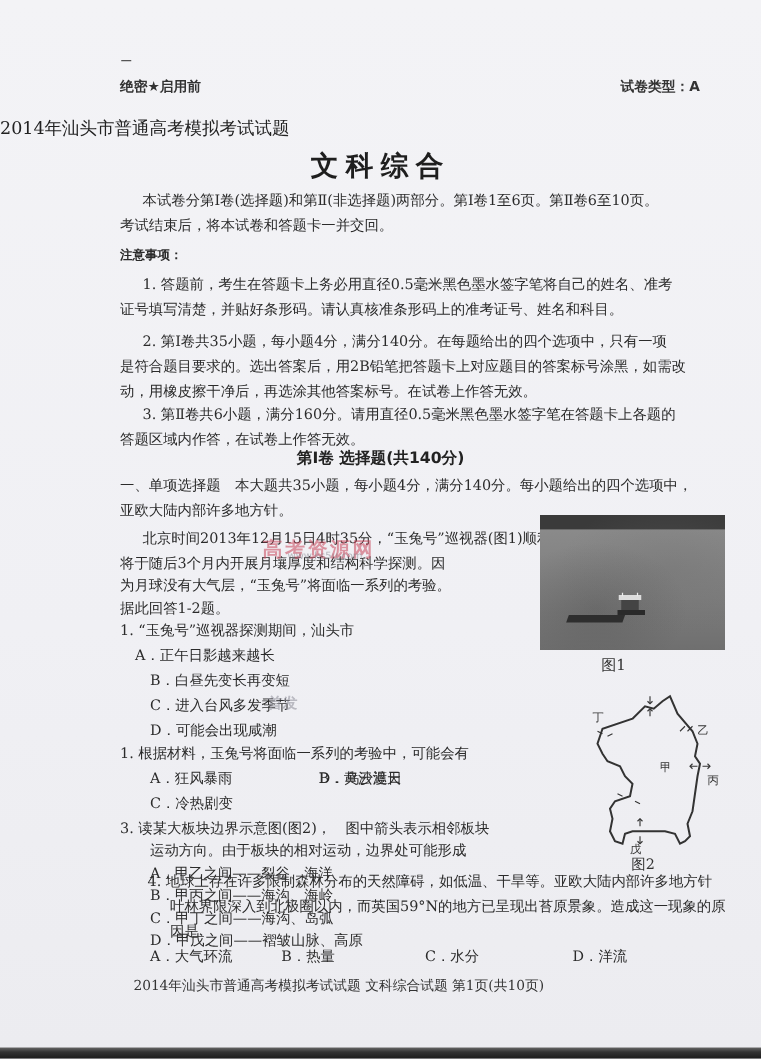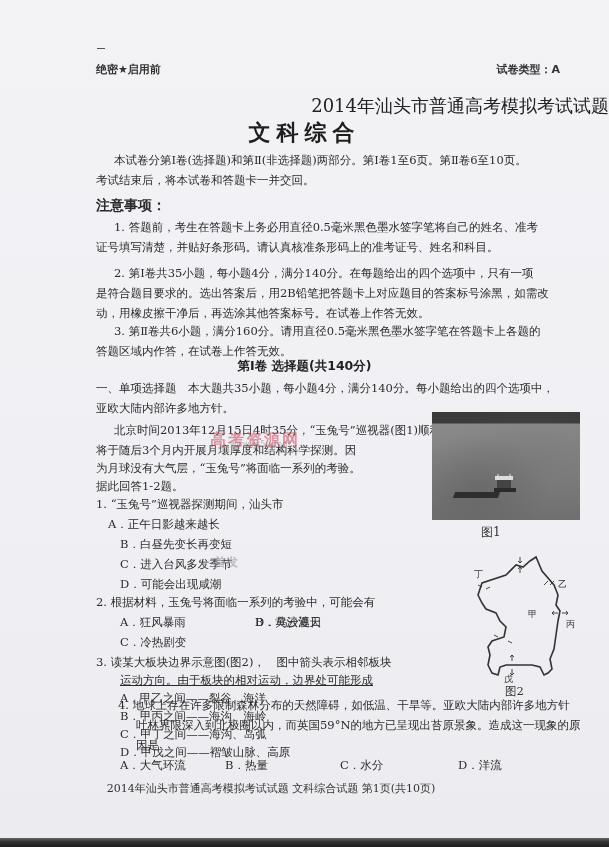--- a/index.html
+++ b/index.html
@@ -30,27 +30,27 @@
     .dash-mark {
       position: absolute;
       left: 97px; top: 48px;
       width: 8px; height: 1px;
       background: #555;
     }
     .abs { position: absolute; white-space: nowrap; }
     .sans { font-family: "DejaVu Sans", "Liberation Sans", sans-serif; }
     .header-left { left: 96px; top: 62px; font-size: 11px; font-weight: bold; color: #333; }
     .header-right { right: 49px; top: 62px; font-size: 11px; font-weight: bold; color: #333; }
-    .title-main { left: 0; width: 609px; text-align: right; top: 94px; font-size: 18px; color: #222; }
+    .title-main { left: 0; width: 609px; text-align: left; top: 94px; font-size: 14px; color: #222; }
     .title-sub { left: 0; width: 609px; text-align: center; top: 118px; font-size: 22px; font-weight: bold; letter-spacing: 6px; color: #1e1e1e; }
 
     .para { font-size: 11.5px; line-height: 20px; color: #2b2b2b; }
     .p-intro1 { left: 96px; top: 150px; text-indent: 18px; }
     .p-intro2 { left: 96px; top: 170px; }
-    .notice-title { left: 96px; top: 197px; font-size: 14px; font-weight: bold; }
+    .notice-title { left: 96px; top: 197px; font-size: 10px; font-weight: bold; }
     .n1a { left: 114px; top: 217px; }
     .n1b { left: 96px; top: 237px; }
     .n2a { left: 114px; top: 263px; }
     .n2b { left: 96px; top: 283px; }
     .n2c { left: 96px; top: 303px; }
     .n3a { left: 114px; top: 321px; }
     .n3b { left: 96px; top: 341px; }
 
     .section-title { left: 0; width: 609px; text-align: center; top: 358px; font-size: 12.5px; font-weight: bold; color: #222; }
     .s1a { left: 96px; top: 378px; }
@@ -128,28 +128,28 @@
 <div class="abs para bg2">将于随后3个月内开展月壤厚度和结构科学探测。因</div>
 <div class="abs para bg3">为月球没有大气层，“玉兔号”将面临一系列的考验。</div>
 <div class="abs para bg4">据此回答1-2题。</div>
 
 <div class="abs para q1">1. “玉兔号”巡视器探测期间，汕头市</div>
 <div class="abs para q1a">A．正午日影越来越长</div>
 <div class="abs para q1b">B．白昼先变长再变短</div>
 <div class="abs para q1c">C．进入台风多发季节</div>
 <div class="abs para q1d">D．可能会出现咸潮</div>
 
-<div class="abs para" style="left:96px; top:592px;">2. 根据材料，玉兔号将面临一系列的考验中，可能会有</div>
+<div class="abs para" style="left:96px; top:592px;">1. 根据材料，玉兔号将面临一系列的考验中，可能会有</div>
 <div class="abs para" style="left:120px; top:612px;">A．狂风暴雨</div>
 <div class="abs para" style="left:255px; top:612px;">B．黄沙漫天</div>
 <div class="abs para" style="left:120px; top:632px;">C．冷热剧变</div>
 <div class="abs para" style="left:255px; top:612px;">D．乌云遮日</div>
 
 <div class="abs para" style="left:96px; top:652px;">3. 读某大板块边界示意图(图2)，　图中箭头表示相邻板块</div>
-<div class="abs para" style="left:120px; top:670px;text-decoration:underline;">运动方向。由于板块的相对运动，边界处可能形成</div>
+<div class="abs para" style="left:120px; top:670px;">运动方向。由于板块的相对运动，边界处可能形成</div>
 <div class="abs para" style="left:120px; top:688px;">A．甲乙之间——裂谷、海洋</div>
 <div class="abs para" style="left:120px; top:706px;">B．甲丙之间——海沟、海岭</div>
 <div class="abs para" style="left:120px; top:724px;">C．甲丁之间——海沟、岛弧</div>
 <div class="abs para" style="left:120px; top:742px;">D．甲戊之间——褶皱山脉、高原</div>
 
 <div class="abs para" style="left:118px; top:695px;">4. 地球上存在许多限制森林分布的天然障碍，如低温、干旱等。亚欧大陆内部许多地方针</div>
 <div class="abs para" style="left:136px; top:715px;">叶林界限深入到北极圈以内，而英国59°N的地方已呈现出苔原景象。造成这一现象的原</div>
 <div class="abs para" style="left:136px; top:735px;">因是</div>
 <div class="abs para" style="left:120px; top:755px;">A．大气环流</div>
 <div class="abs para" style="left:225px; top:755px;">B．热量</div>

